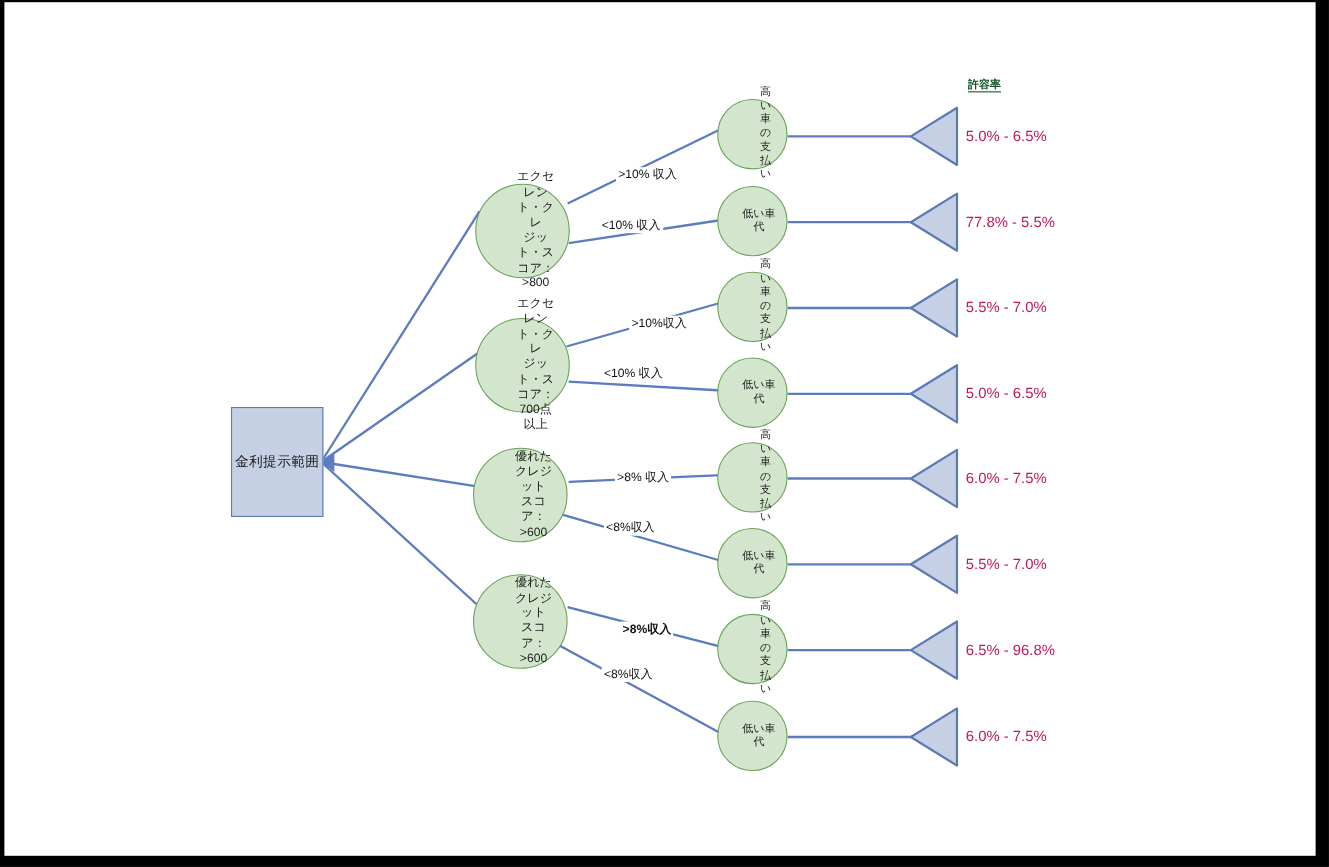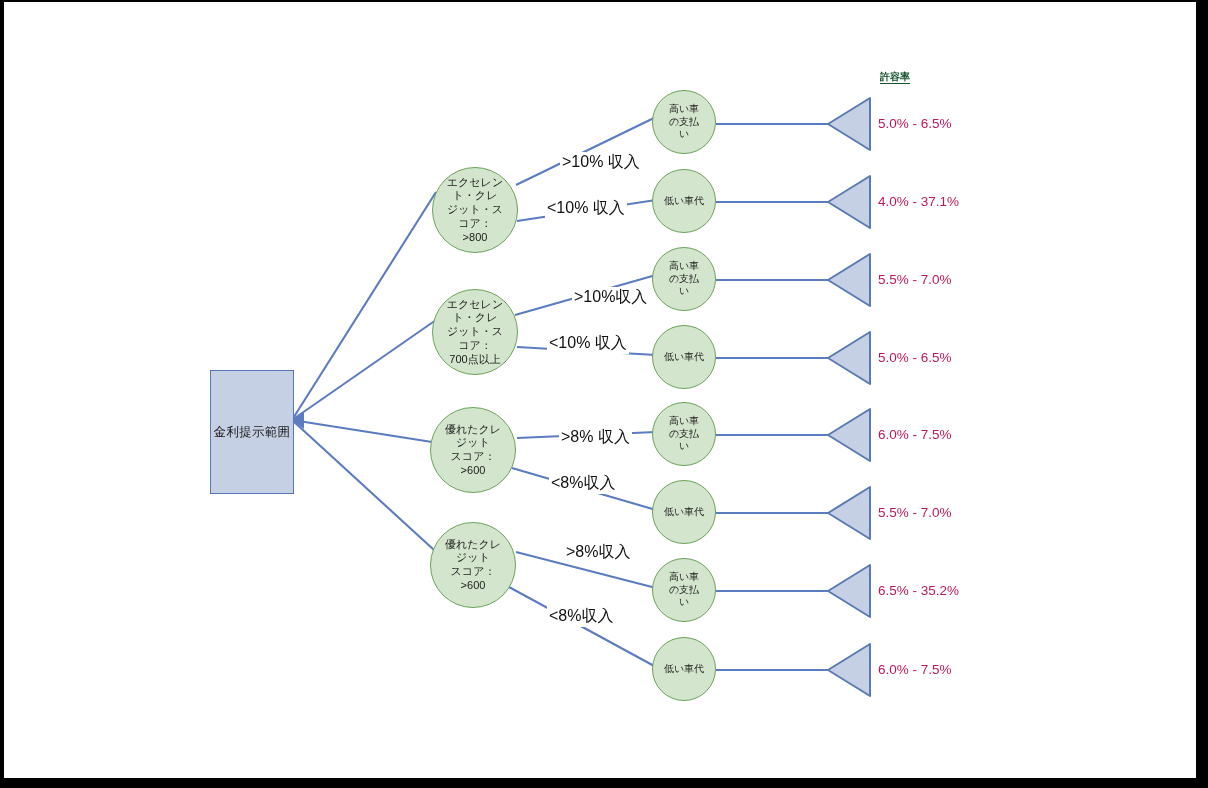--- a/index.html
+++ b/index.html
@@ -46,26 +46,26 @@
     letter-spacing: 0.3px;
   }
   .circle-node {
     background: #d4e5cd;
     border: 1.5px solid #6aa359;
     border-radius: 50%;
     line-height: 1.25;
   }
   .level1 { font-size: 11px; }
   .level2 { font-size: 10px; }
-  .circle-node span { display: block; padding: 0 6px; }
+  .circle-node span { display: block; padding: 0 6px; margin-left: 12px; }
   .edge-label {
     position: absolute;
     background: #ffffff;
     color: #111111;
-    font-size: 16px;
+    font-size: 11px;
     white-space: nowrap;
     padding: 0px 2px;
     line-height: 1.3;
     z-index: 6;
   }
   .rate-text {
     position: absolute;
     font-size: 13.5px;
     color: #be185d;
     white-space: nowrap;
@@ -129,21 +129,21 @@
       <polygon points="824,356 866,330 866,382"></polygon>
       <polygon points="824,433 866,407 866,459"></polygon>
       <polygon points="824,511 866,485 866,537"></polygon>
       <polygon points="824,589 866,563 866,615"></polygon>
       <polygon points="824,668 866,642 866,694"></polygon>
     </g>
   </svg>
 
   <div class="col-header" style="left:876px; top:68px;">許容率</div>
 
-  <div class="node root-node" style="left:206px; top:368px; width:84px; height:124px;">
+  <div class="node root-node" style="left:206px; top:368px; width:84px; height:100px;">
     <span>金利提示範囲</span>
   </div>
 
   <div class="node circle-node level1" style="left:428px; top:165px; width:86px; height:86px;">
     <span>
       <span>エクセレント・クレ</span>
       <span>ジット・スコア：</span>
       <span>&gt;800</span>
     </span>
   </div>
@@ -216,25 +216,25 @@
 
   <div class="edge-label" style="left:556px; top:150px;">&gt;10% 収入</div>
   <div class="edge-label" style="left:541px; top:196px;">&lt;10% 収入</div>
 
   <div class="edge-label" style="left:568px; top:285px;">&gt;10%収入</div>
   <div class="edge-label" style="left:543px; top:331px;">&lt;10% 収入</div>
 
   <div class="edge-label" style="left:555px; top:425px;">&gt;8% 収入</div>
   <div class="edge-label" style="left:545px; top:471px;">&lt;8%収入</div>
 
-  <div class="edge-label" style="left:560px; top:540px;">&gt;8%収入</div>
+  <div class="edge-label" style="left:560px; top:563px;font-weight:bold;">&gt;8%収入</div>
   <div class="edge-label" style="left:543px; top:604px;">&lt;8%収入</div>
 
   <div class="rate-text" style="left:874px; top:114px;">5.0% - 6.5%</div>
-  <div class="rate-text" style="left:874px; top:192px;">4.0% - 37.1%</div>
+  <div class="rate-text" style="left:874px; top:192px;">77.8% - 5.5%</div>
   <div class="rate-text" style="left:874px; top:270px;">5.5% - 7.0%</div>
   <div class="rate-text" style="left:874px; top:348px;">5.0% - 6.5%</div>
   <div class="rate-text" style="left:874px; top:425px;">6.0% - 7.5%</div>
   <div class="rate-text" style="left:874px; top:503px;">5.5% - 7.0%</div>
-  <div class="rate-text" style="left:874px; top:581px;">6.5% - 35.2%</div>
+  <div class="rate-text" style="left:874px; top:581px;">6.5% - 96.8%</div>
   <div class="rate-text" style="left:874px; top:660px;">6.0% - 7.5%</div>
 
 </div>
 
 </body></html>

